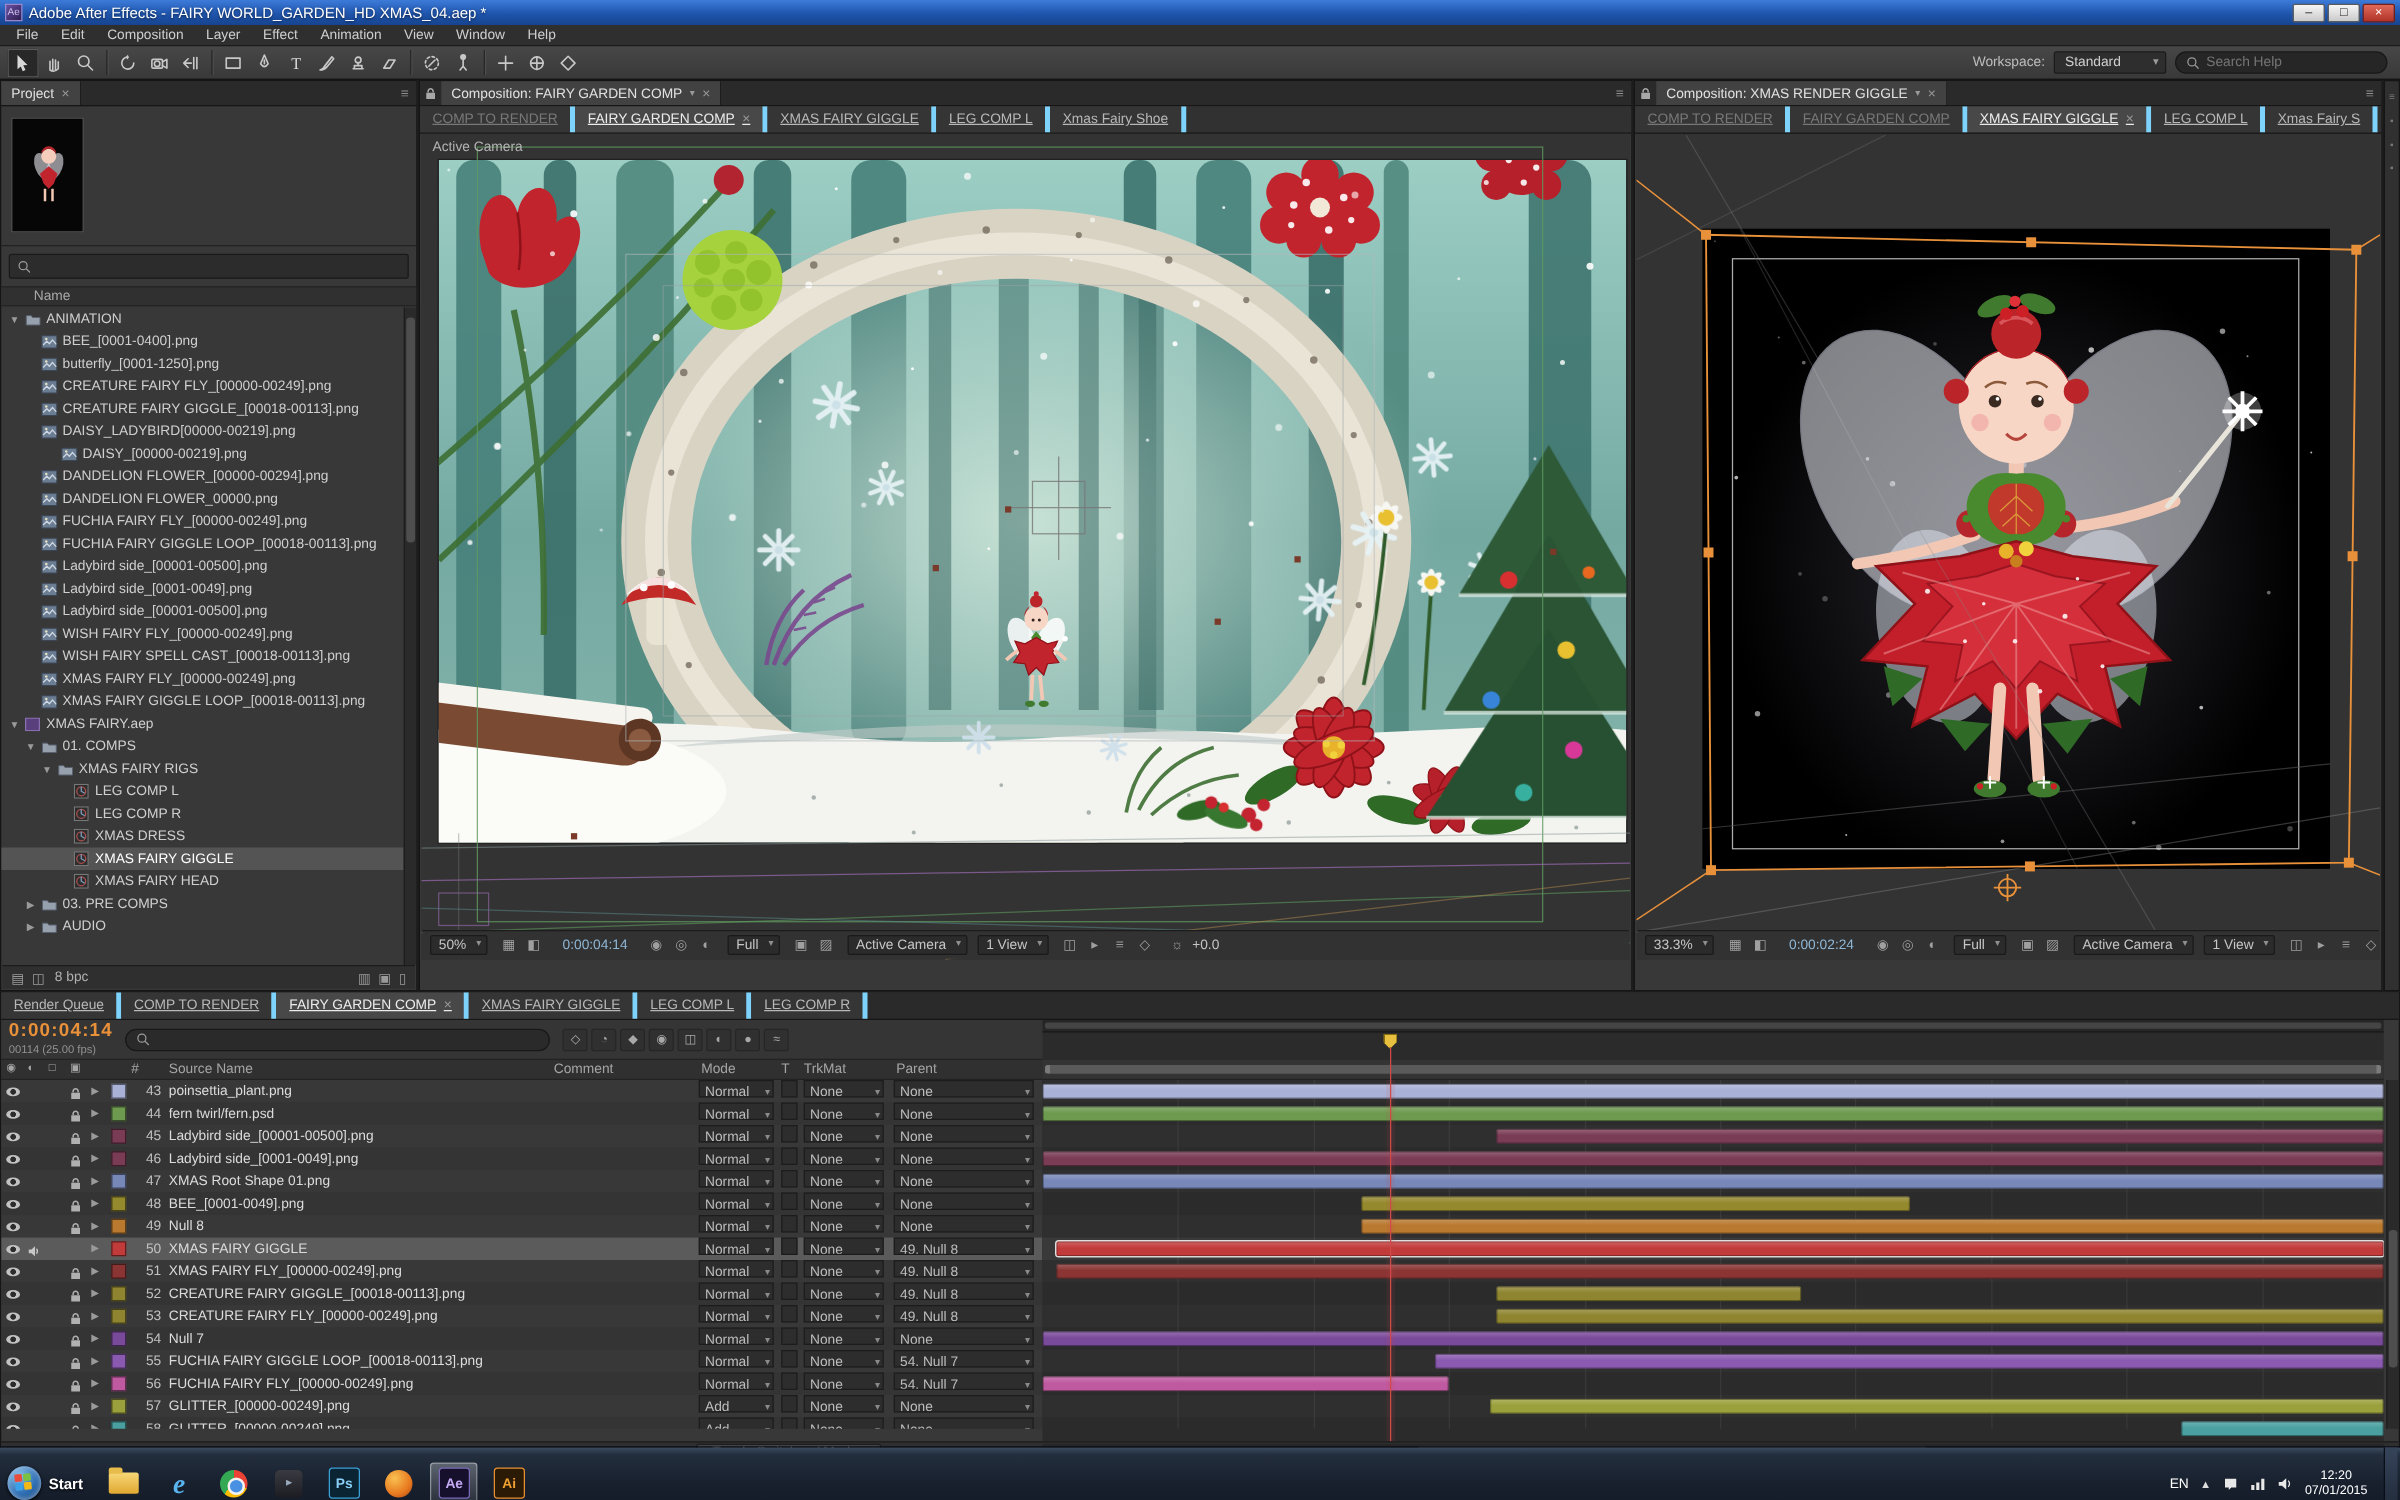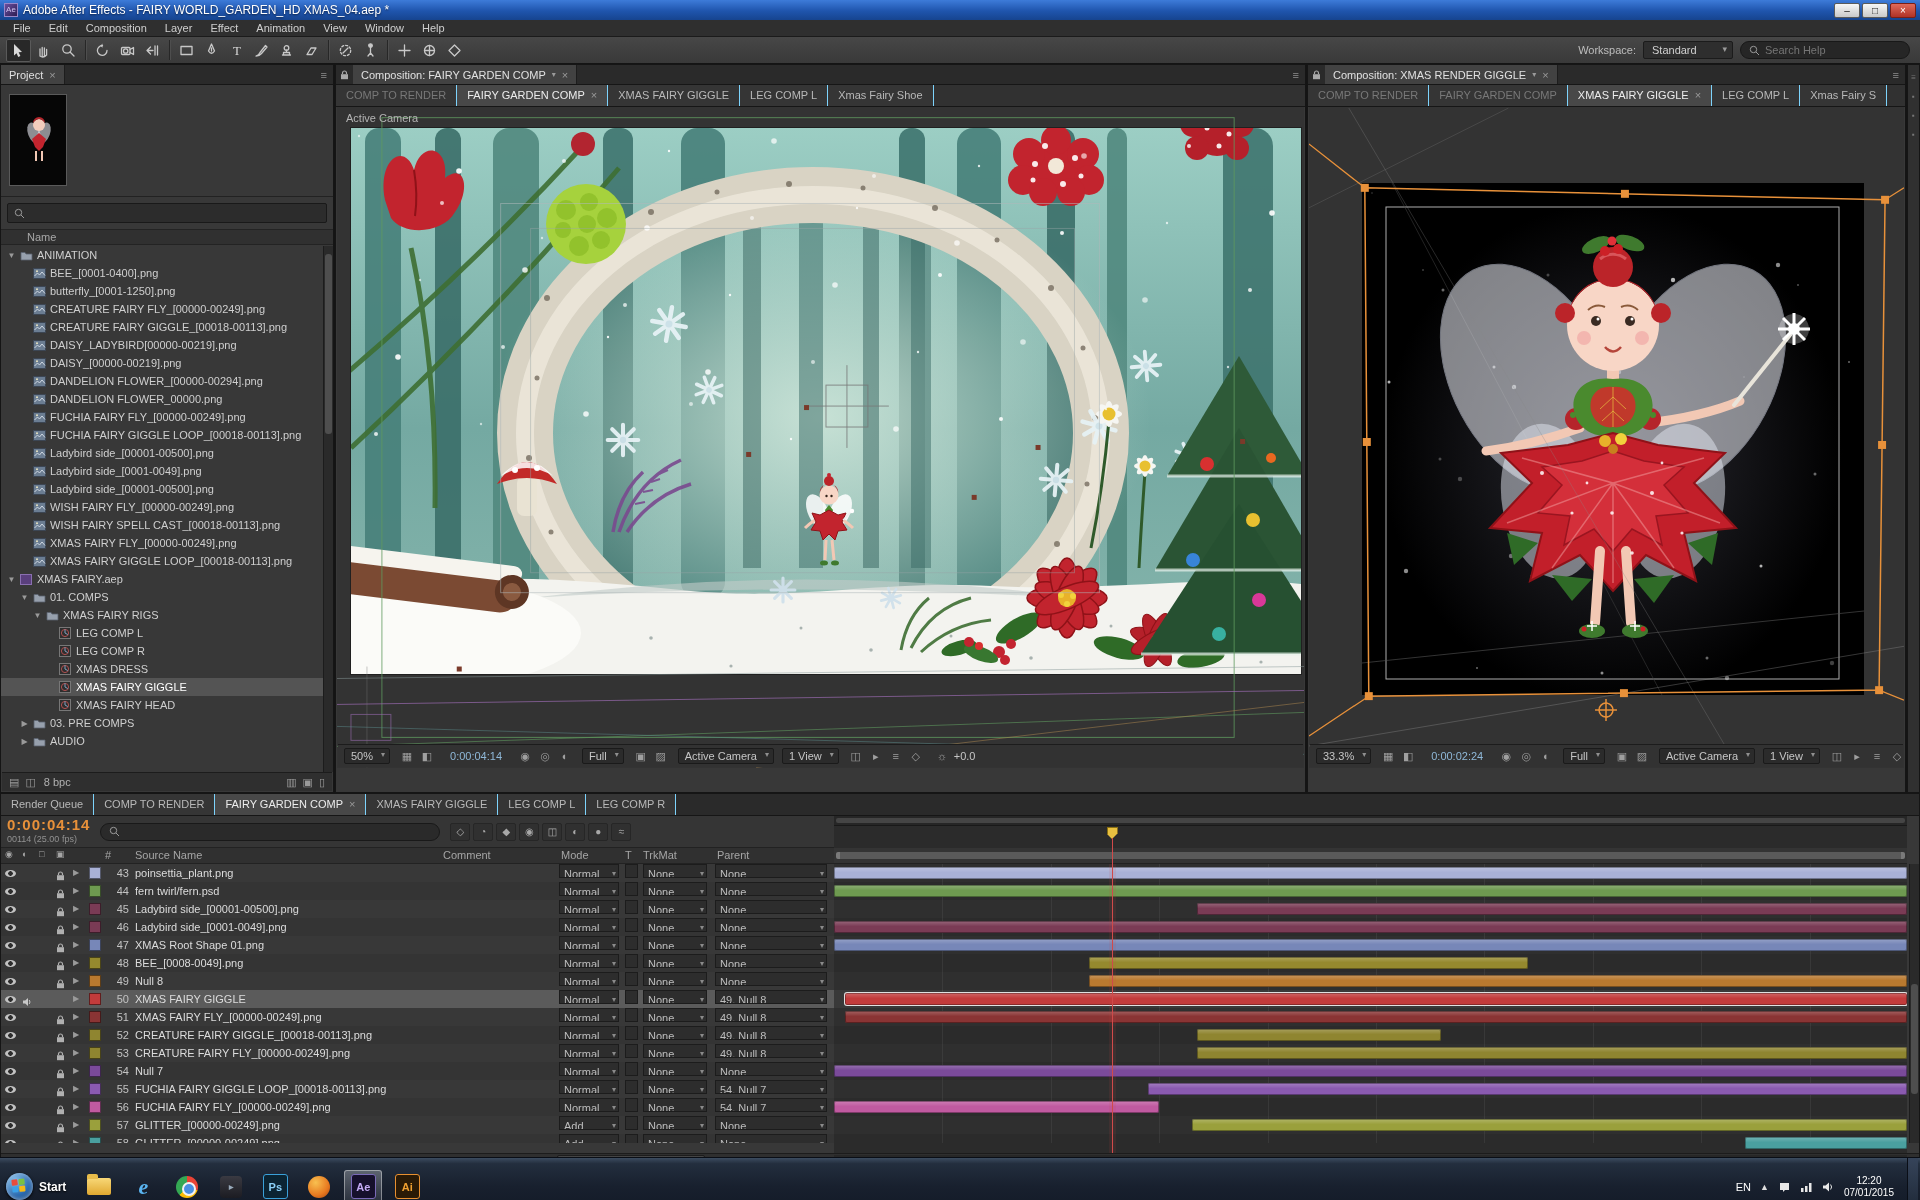--- a/index.html
+++ b/index.html
@@ -47,22 +47,22 @@
     border-bottom:1px solid #161616;display:flex;align-items:stretch;}
   .panel-tab{background:#424242;display:flex;align-items:center;gap:6px;padding:0 8px;
     border-right:1px solid #1d1d1d;color:#e0e0e0;}
   .pt-arrow{font-size:8px;color:#9a9a9a;}
   .pt-close{color:#9a9a9a;font-size:11px;}
   .panel-menu{margin-left:auto;padding:0 6px;color:#8f8f8f;display:flex;align-items:center;}
   .mini-lock{display:flex;align-items:center;padding:0 4px;}
 
   .viewtabs{position:absolute;top:20px;left:0;right:0;height:22px;background:#313131;
     border-bottom:1px solid #161616;display:flex;overflow:hidden;}
-  .viewtab{padding:0 10px;line-height:21px;border-right:1px solid #7dd3fc;background:#353535;
-    color:#b8b8b8;white-space:nowrap;display:flex;gap:6px;}
+  .viewtab{padding:0 10px;line-height:21px;border-right:4px solid #7dd3fc;background:#353535;
+    color:#b8b8b8;white-space:nowrap;display:flex;gap:6px;text-decoration:underline;}
   .viewtab.active{background:#484848;color:#ececec;}
   .viewtab.dimmed{color:#787878;}
   .vt-close{color:#9a9a9a;font-size:11px;}
 
   .comp-viewer{position:absolute;top:42px;left:1px;right:1px;bottom:24px;background:#333333;overflow:hidden;}
   .viewer-label{position:absolute;left:9px;top:5px;color:#b4b4b4;z-index:5;}
   .viewer-bottombar{position:absolute;left:1px;right:1px;bottom:1px;height:23px;background:#323232;
     border-top:1px solid #1c1c1c;display:flex;align-items:center;gap:8px;padding:0 6px;overflow:hidden;}
   .vb-drop{position:relative;background:#2b2b2b;border:1px solid #1a1a1a;border-radius:2px;
     padding:1px 16px 1px 6px;color:#c6c6c6;white-space:nowrap;}
@@ -444,21 +444,21 @@
           <span class="twirl"></span>
           <span class="prj-ico">
             <svg width="13" height="11">
               <rect x="0.5" y="0.5" width="12" height="10" fill="#6b7d92" stroke="#3c4654"></rect>
               <path d="M1.5 8 l3 -3 2 2 2.5 -3 3 3.5" stroke="#cfd8e2" fill="none"></path>
               <circle cx="4" cy="3.2" r="1" fill="#e8e2c0"></circle>
             </svg>
           </span>
           <span class="prj-label">DAISY_LADYBIRD[00000-00219].png</span>
         </div>
-        <div class="prj-row" style="padding-left: 17px;">
+        <div class="prj-row" style="padding-left: 17px; margin-left: 16px;">
           <span class="twirl"></span>
           <span class="prj-ico">
             <svg width="13" height="11">
               <rect x="0.5" y="0.5" width="12" height="10" fill="#6b7d92" stroke="#3c4654"></rect>
               <path d="M1.5 8 l3 -3 2 2 2.5 -3 3 3.5" stroke="#cfd8e2" fill="none"></path>
               <circle cx="4" cy="3.2" r="1" fill="#e8e2c0"></circle>
             </svg>
           </span>
           <span class="prj-label">DAISY_[00000-00219].png</span>
         </div>
@@ -1463,21 +1463,21 @@
           <div class="tl-row even">
             <span class="c-eye"></span>
             <span class="c-aud"></span>
             <span class="c-lock"><svg width="9" height="10">
                 <rect x="1" y="4.2" width="7" height="5" fill="#b0b0b0"></rect>
                 <path d="M2.5 4 V3 a2 2 0 0 1 4 0 V4" stroke="#b0b0b0" fill="none" stroke-width="1.2"></path>
               </svg></span>
             <span class="c-twirl">▶</span>
             <span class="c-swatch" style="background: rgb(149, 137, 46);"></span>
             <span class="c-idx">48</span>
-            <span class="c-name">BEE_[0008-0049].png</span>
+            <span class="c-name">BEE_[0001-0049].png</span>
             <span class="cellbox c-mode">Normal</span>
             <span class="cellbox c-T"></span>
             <span class="cellbox c-trk">None</span>
             <span class="cellbox c-parent">None</span>
           </div>
           <div class="tl-row odd">
             <span class="c-eye"></span>
             <span class="c-aud"></span>
             <span class="c-lock"><svg width="9" height="10">
                 <rect x="1" y="4.2" width="7" height="5" fill="#b0b0b0"></rect>

